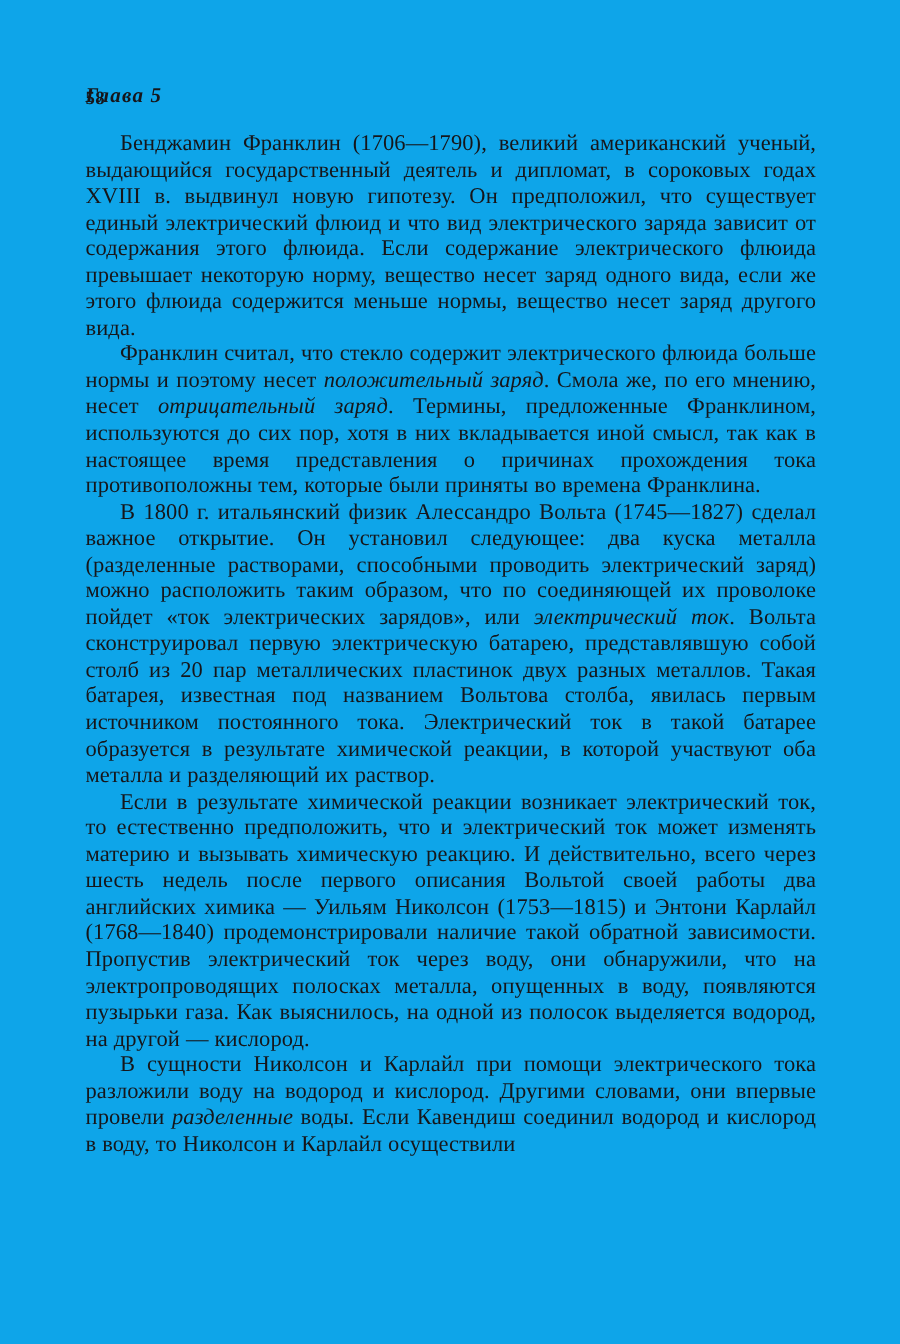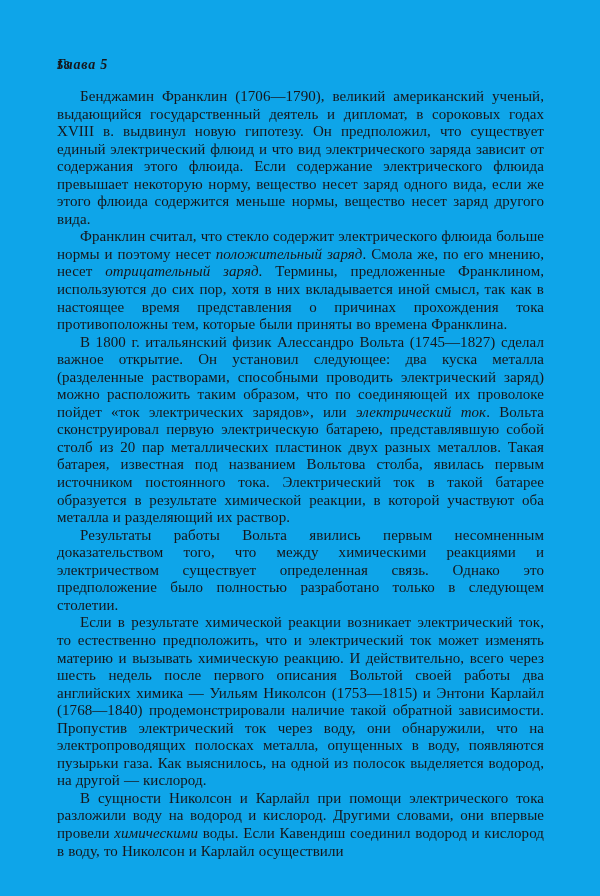--- a/index.html
+++ b/index.html
@@ -90,18 +90,17 @@
 
   <div class="running-head">
     <span class="folio">58</span>
     <span class="chapter-title">Глава 5</span>
   </div>
 
   <div class="textblock">
       <p class="para"><span>Бенджамин Франклин (1706—1790), великий американский ученый, выдающийся государственный деятель и дипломат, в сороковых годах XVIII в. выдвинул новую гипотезу. Он предположил, что существует единый электрический флюид и что вид электрического заряда зависит от содержания этого флюида. Если содержание электрического флюида превышает некоторую норму, вещество несет заряд одного вида, если же этого флюида содержится меньше нормы, вещество несет заряд другого вида.</span></p>
       <p class="para"><span>Франклин считал, что стекло содержит электрического флюида больше нормы и поэтому несет </span><i>положительный заряд</i><span>. Смола же, по его мнению, несет </span><i>отрицательный заряд</i><span>. Термины, предложенные Франклином, используются до сих пор, хотя в них вкладывается иной смысл, так как в настоящее время представления о причинах прохождения тока противоположны тем, которые были приняты во времена Франклина.</span></p>
       <p class="para"><span>В 1800 г. итальянский физик Алессандро Вольта (1745—1827) сделал важное открытие. Он установил следующее: два куска металла (разделенные растворами, способными проводить электрический заряд) можно расположить таким образом, что по соединяющей их проволоке пойдет «ток электрических зарядов», или </span><i>электрический ток</i><span>. Вольта сконструировал первую электрическую батарею, представлявшую собой столб из 20 пар металлических пластинок двух разных металлов. Такая батарея, известная под названием Вольтова столба, явилась первым источником постоянного тока. Электрический ток в такой батарее образуется в результате химической реакции, в которой участвуют оба металла и разделяющий их раствор.</span></p>
-      <p class="para"><span>Результаты работы Вольта явились первым несомненным доказательством того, что между химическими реакциями и электричеством существует определенная связь. Однако это предположение было полностью разработано только в следующем столетии.</span></p>
       <p class="para"><span>Если в результате химической реакции возникает электрический ток, то естественно предположить, что и электрический ток может изменять материю и вызывать химическую реакцию. И действительно, всего через шесть недель после первого описания Вольтой своей работы два английских химика — Уильям Николсон (1753—1815) и Энтони Карлайл (1768—1840) продемонстрировали наличие такой обратной зависимости. Пропустив электрический ток через воду, они обнаружили, что на электропроводящих полосках металла, опущенных в воду, появляются пузырьки газа. Как выяснилось, на одной из полосок выделяется водород, на другой — кислород.</span></p>
-      <p class="para"><span>В сущности Николсон и Карлайл при помощи электрического тока разложили воду на водород и кислород. Другими словами, они впервые провели </span><i>химическими</i><span> воды. Если Кавендиш соединил водород и кислород в воду, то Николсон и Карлайл осуществили</span></p>
+      <p class="para"><span>В сущности Николсон и Карлайл при помощи электрического тока разложили воду на водород и кислород. Другими словами, они впервые провели </span><i>разделенные</i><span> воды. Если Кавендиш соединил водород и кислород в воду, то Николсон и Карлайл осуществили</span></p>
     </div>
 
 </div>
 
 </body></html>

